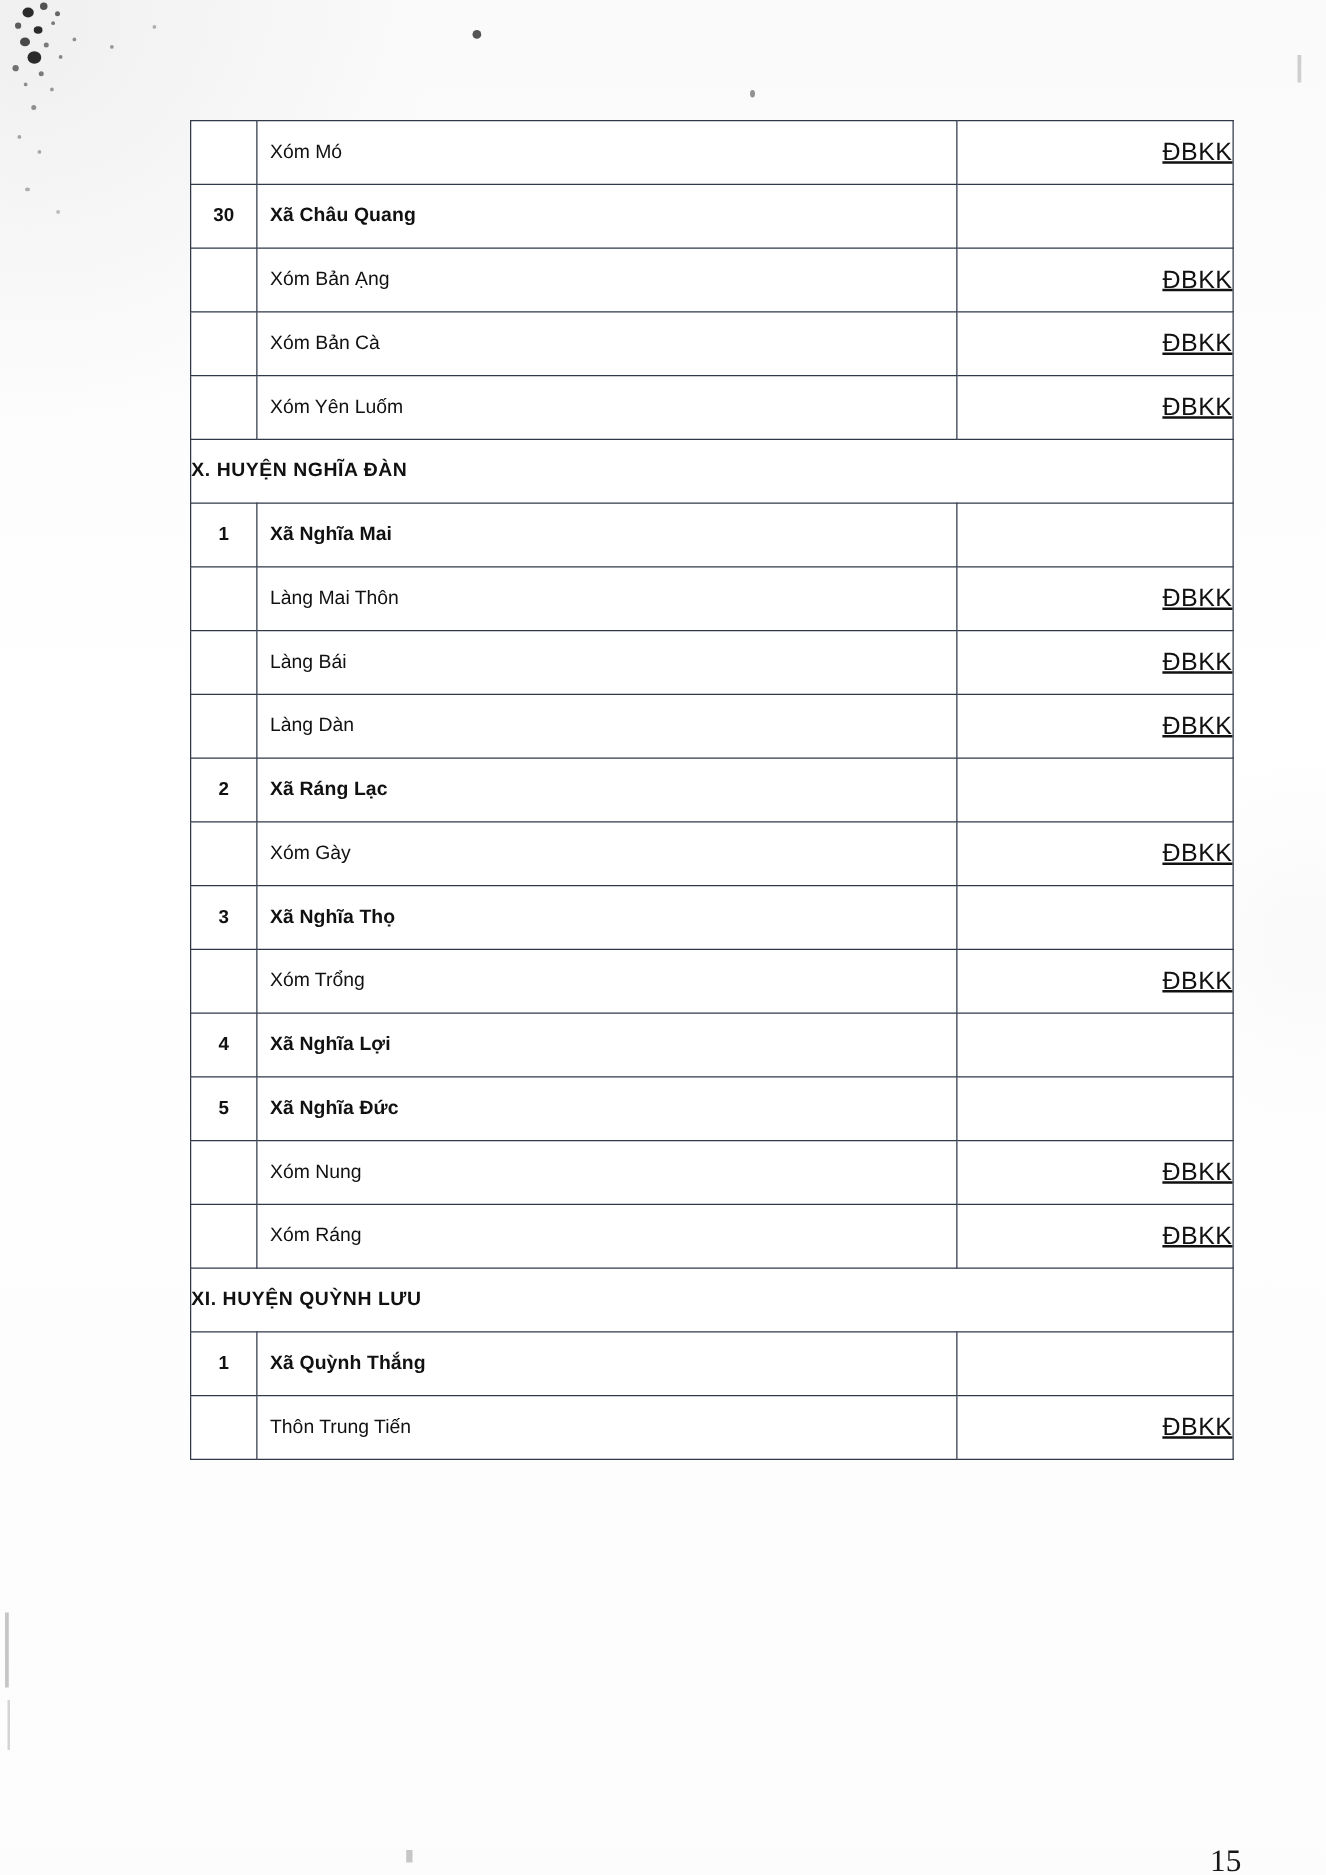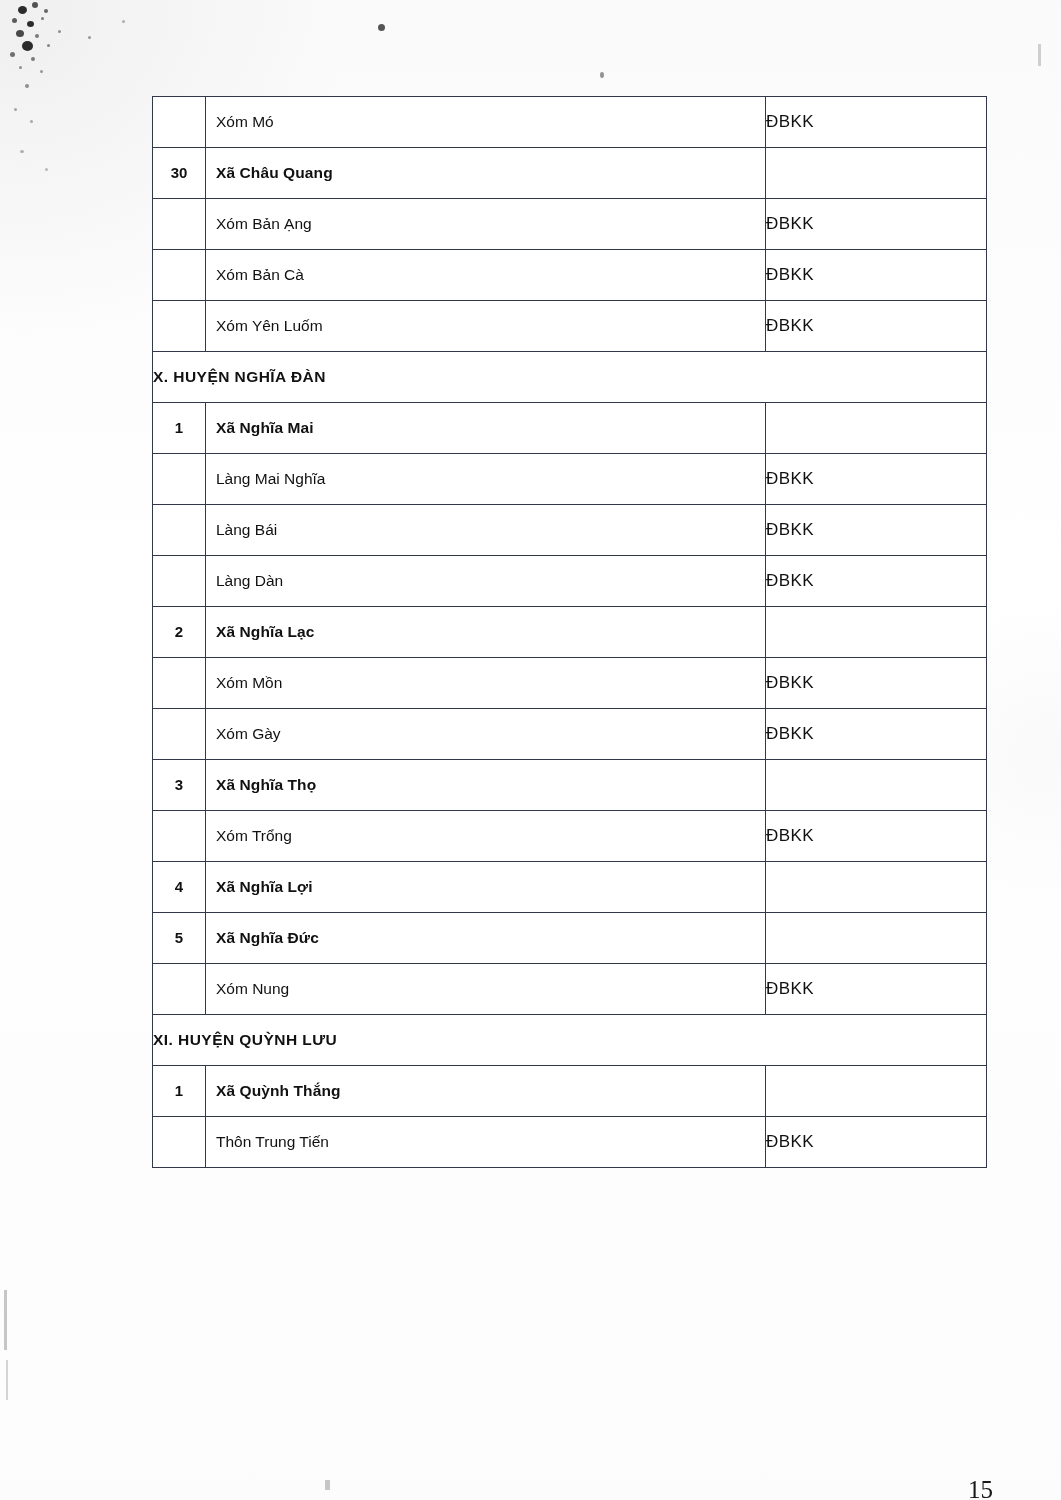--- a/index.html
+++ b/index.html
@@ -61,24 +61,25 @@
 
   td.num {
     text-align: center;
     padding-left: 0;
     font-weight: bold;
     font-size: 15px;
   }
   td.name { text-align: left; }
   td.name.commune { font-weight: bold; letter-spacing: .1px; }
   td.note {
-    text-align: left;
+    text-align: right;
     padding-left: 0;
-    font-size: 17px;
+    font-size: 20px;
     letter-spacing: .4px;
+    text-decoration: underline;
   }
   td.section {
     text-align: left;
     font-weight: bold;
     font-size: 15.5px;
     letter-spacing: .45px;
     padding-left: 0;
   }
 
   
@@ -167,42 +168,37 @@
       <tr>
         <td class="section" colspan="3">X. HUYỆN NGHĨA ĐÀN</td>
       </tr>
       <tr>
         <td class="num">1</td>
         <td class="name commune">Xã Nghĩa Mai</td>
         <td class="note"></td>
       </tr>
       <tr>
         <td class="num"></td>
-        <td class="name">Làng Mai Nghĩa</td>
+        <td class="name">Làng Mai Thôn</td>
         <td class="note">ĐBKK</td>
       </tr>
       <tr>
         <td class="num"></td>
         <td class="name">Làng Bái</td>
         <td class="note">ĐBKK</td>
       </tr>
       <tr>
         <td class="num"></td>
         <td class="name">Làng Dàn</td>
         <td class="note">ĐBKK</td>
       </tr>
       <tr>
         <td class="num">2</td>
-        <td class="name commune">Xã Nghĩa Lạc</td>
-        <td class="note"></td>
-      </tr>
-      <tr>
-        <td class="num"></td>
-        <td class="name">Xóm Mồn</td>
-        <td class="note">ĐBKK</td>
+        <td class="name commune">Xã Ráng Lạc</td>
+        <td class="note"></td>
       </tr>
       <tr>
         <td class="num"></td>
         <td class="name">Xóm Gày</td>
         <td class="note">ĐBKK</td>
       </tr>
       <tr>
         <td class="num">3</td>
         <td class="name commune">Xã Nghĩa Thọ</td>
         <td class="note"></td>
@@ -221,20 +217,25 @@
         <td class="num">5</td>
         <td class="name commune">Xã Nghĩa Đức</td>
         <td class="note"></td>
       </tr>
       <tr>
         <td class="num"></td>
         <td class="name">Xóm Nung</td>
         <td class="note">ĐBKK</td>
       </tr>
       <tr>
+        <td class="num"></td>
+        <td class="name">Xóm Ráng</td>
+        <td class="note">ĐBKK</td>
+      </tr>
+      <tr>
         <td class="section" colspan="3">XI. HUYỆN QUỲNH LƯU</td>
       </tr>
       <tr>
         <td class="num">1</td>
         <td class="name commune">Xã Quỳnh Thắng</td>
         <td class="note"></td>
       </tr>
       <tr>
         <td class="num"></td>
         <td class="name">Thôn Trung Tiến</td>

